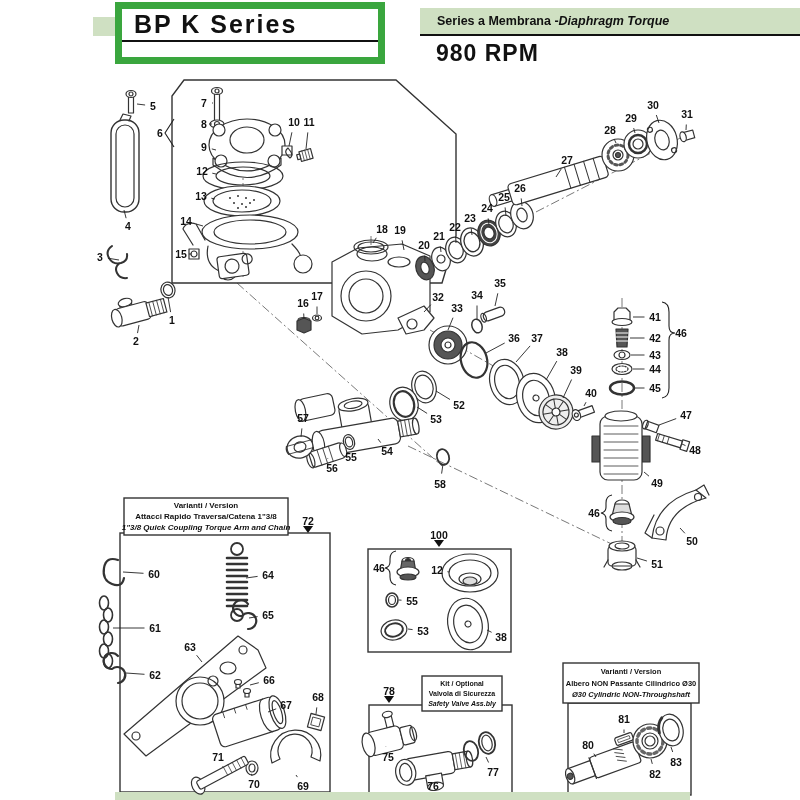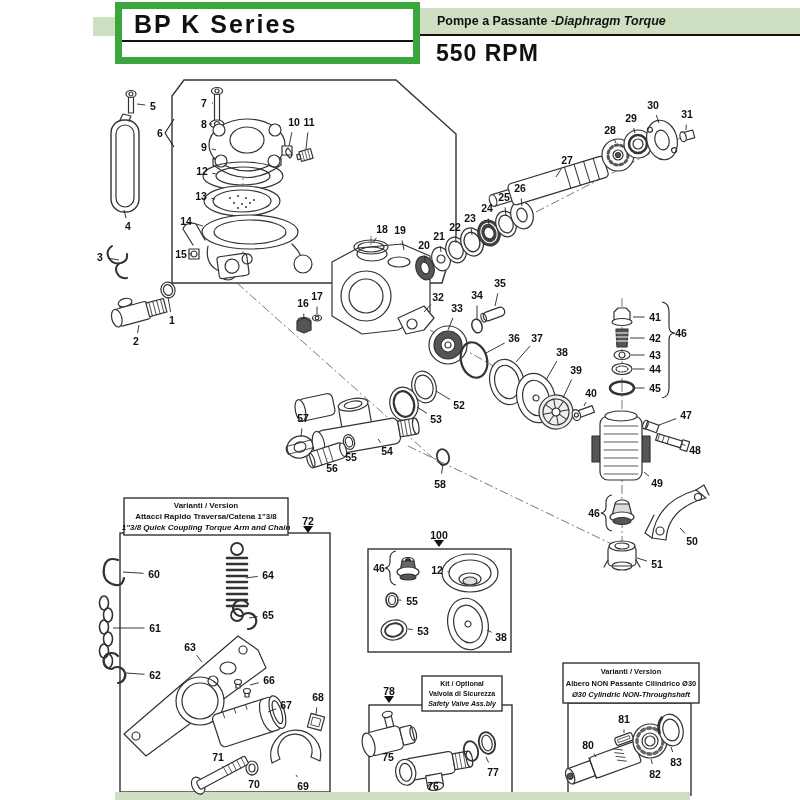--- a/index.html
+++ b/index.html
@@ -1,21 +1,21 @@
 <!DOCTYPE html>
 <html style="--green: #3aa63e; --lgreen: #cfe0c2;"><head>
 <meta charset="utf-8">
 <style>
   html,body{margin:0;padding:0;background:#fff;}
   .page{position:relative;width:800px;height:800px;background:#fff;overflow:hidden;
         font-family:"Liberation Sans",sans-serif;color:#111;}
   .page *{box-sizing:border-box;}
   
   .lg-chip{position:absolute;left:93px;top:17px;width:27px;height:19px;background:var(--lgreen,#cfe0c2);}
-  .series-box{position:absolute;left:115px;top:2px;width:305px;height:62px;border:7px solid var(--green,#3aa63e);background:#fff;}
+  .series-box{position:absolute;left:115px;top:2px;width:270px;height:62px;border:7px solid var(--green,#3aa63e);background:#fff;}
   .series-title{font-weight:bold;font-size:25px;letter-spacing:2px;padding:1px 0 0 12px;height:33px;
                 border-bottom:2px solid #111;white-space:nowrap;}
   .series-model{font-weight:bold;font-size:15px;padding:2px 0 0 12px;}
   .subtitle-strip{position:absolute;left:420px;top:8px;width:380px;height:28px;background:var(--lgreen,#cfe0c2);
                   border-bottom:2px solid #111;display:flex;align-items:center;padding-left:17px;
                   font-weight:bold;font-size:12.5px;white-space:nowrap;}
   .subtitle-strip .it{font-style:italic;}
   .rpm{position:absolute;left:436px;top:40px;font-weight:bold;font-size:23px;letter-spacing:1px;}
   
   svg#diagram{position:absolute;left:0;top:0;}
@@ -37,24 +37,24 @@
 <body>
 
 <div class="page">
 
   <div>
     <div class="lg-chip"></div>
     <div class="series-box">
       <div class="series-title">BP K  Series</div>
     </div>
     <div class="subtitle-strip">
-        <span>Pompe a Passante - </span>
+        <span>Series a Membrana - </span>
         <span class="it">Diaphragm Torque</span>
       </div>
-    <div class="rpm">550 RPM</div>
+    <div class="rpm">980 RPM</div>
   </div>
 
   <svg id="diagram" width="800" height="800" viewBox="0 0 800 800">
 
     <g>
       <path class="cl" d="M243,132 V280"></path>
       <path class="cl" d="M237,283 L442,466"></path>
       <path class="cl" d="M408,446 L622,549"></path>
       <path class="cl" d="M415,274 L690,133"></path>
       <path class="cl" d="M371,236 V252"></path>

